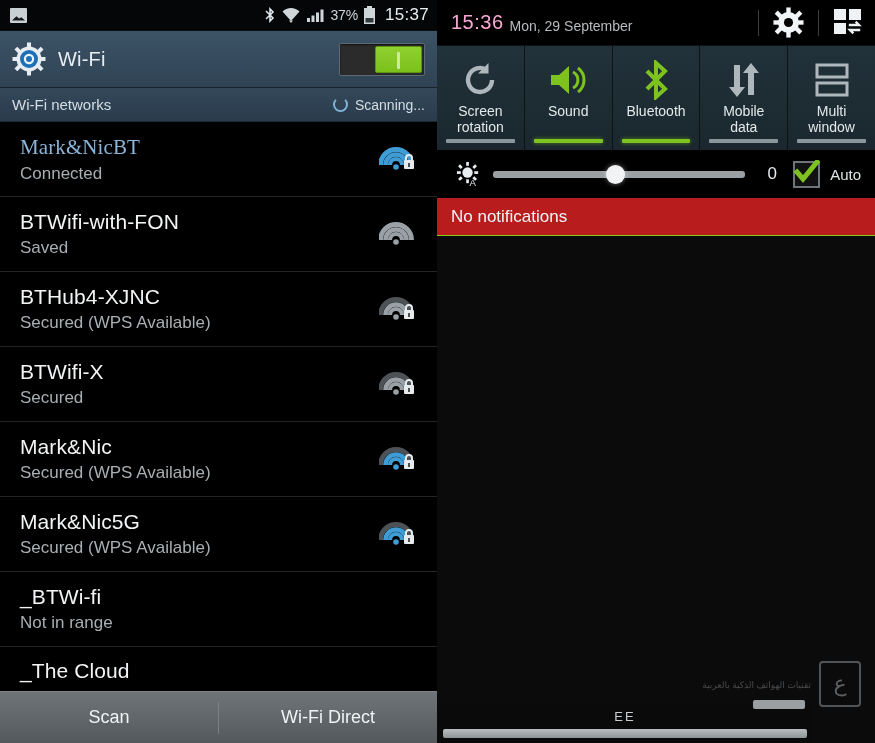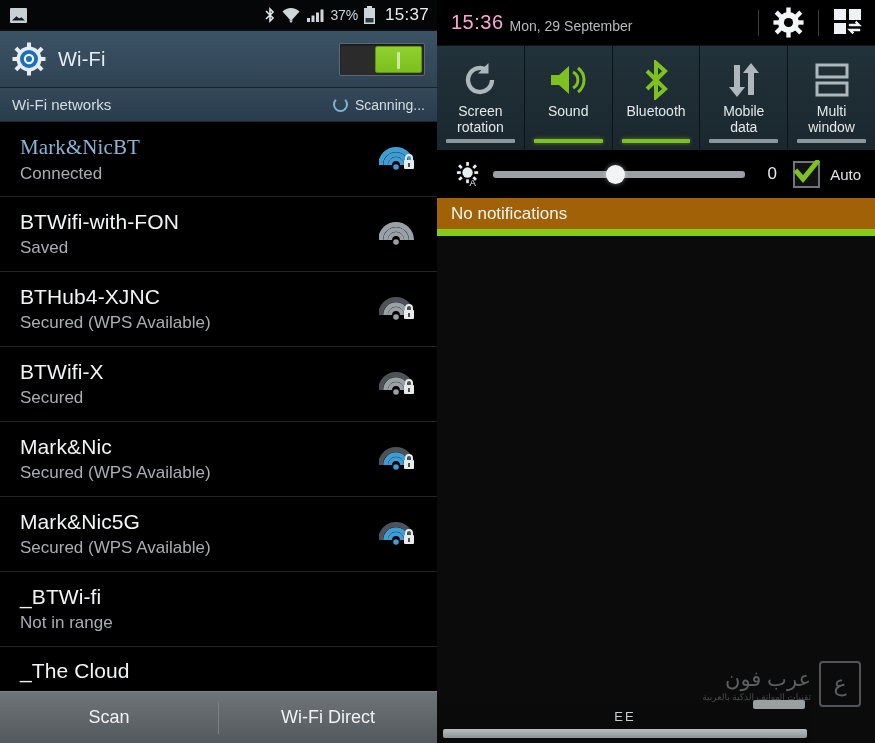--- a/index.html
+++ b/index.html
@@ -175,23 +175,23 @@
     box-shadow: 0 0 5px rgba(255,255,255,.45);
   }
   .bright-val { color: #e6eaec; font-size: 17px; width: 26px; text-align: center; }
   .chk {
     width: 27px; height: 27px; border: 2px solid #6e767b; background: #111;
     margin-left: 8px; position: relative;
   }
   .auto-label { color: #dfe4e6; font-size: 15px; margin-left: 10px; }
 
   .no-notif {
-    height: 38px; background: #a16207;
+    height: 38px; background: #b91c1c;
     display: flex; align-items: center; padding: 0 14px;
-    border-bottom: 7px solid #84cc16;
+    border-bottom: 1px solid #84cc16;
   }
   .no-notif span { color: #eef5f7; font-size: 17px; }
 
   .shade-body { flex: 1; background: #0b0b0b; position: relative; height: 527px; }
 
   .watermark {
     position: absolute; right: 14px; bottom: 56px;
     display: flex; align-items: center; gap: 8px; opacity: .62;
   }
   .wm-text { text-align: right; direction: rtl; }
@@ -523,21 +523,20 @@
       <span class="auto-label">Auto</span>
     </div>
 
     <div class="no-notif">
       <span>No notifications</span>
     </div>
 
     <div class="shade-body">
       <div class="watermark">
         <div class="wm-text">
-          <div class="wm-main">عرب فون</div>
           <div class="wm-sub">تقنيات الهواتف الذكية بالعربية</div>
         </div>
         <div class="wm-logo">ع</div>
       </div>
     </div>
 
     <div class="carrier-bar">
       <div class="pulldown-tab"></div>
       <span class="name">EE</span>
       <div class="handle"></div>

